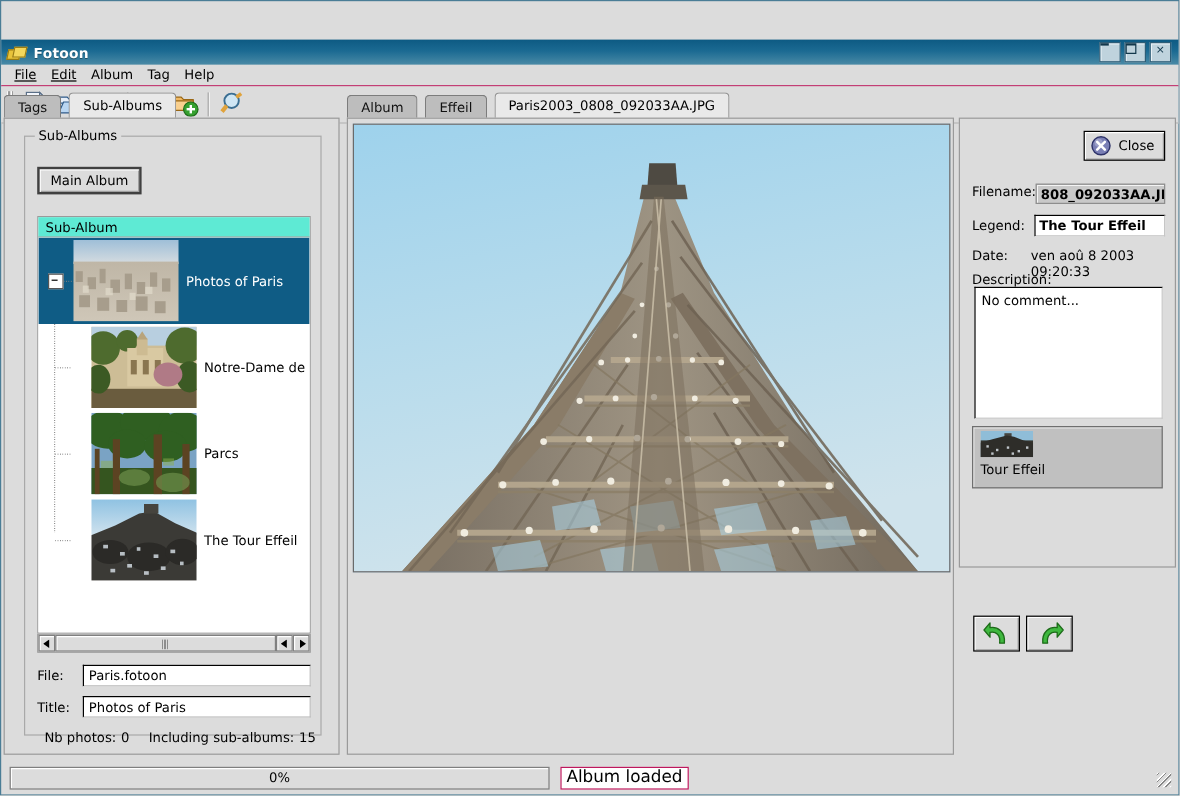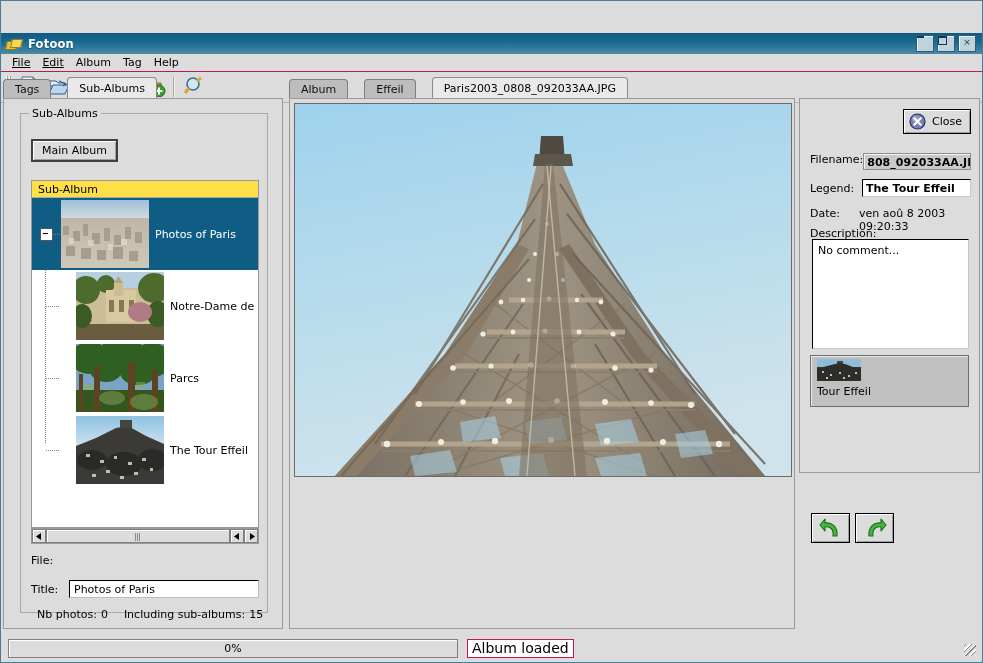--- a/index.html
+++ b/index.html
@@ -40,38 +40,38 @@
   .grip{width:5px;height:22px;margin:0 4px 0 2px;
     background:repeating-linear-gradient(to right,#fff 0 1px,#9a9a9a 1px 2px,#dcdcdc 2px 3px);}
   .tbtn{width:27px;height:26px;display:flex;align-items:center;justify-content:center;
     cursor:pointer;border:1px solid transparent;}
   .tsep{width:1px;height:20px;background:#a8a8a8;margin:0 4px;
     box-shadow:1px 0 0 #f2f2f2;}
   
   .tabstrip{display:flex;align-items:flex-end;height:22px;position:relative;}
   .tab{height:19px;line-height:19px;padding:0 11px;font-size:11px;
     background:#bdbdbd;border:1px solid #7c7c7c;border-bottom:none;
-    border-radius:4px 4px 0 0;margin-right:16px;cursor:pointer;color:#111;}
+    border-radius:4px 4px 0 0;margin-right:6px;cursor:pointer;color:#111;}
   .tab.active{background:#e9e9e9;height:21px;line-height:21px;
     border-color:#8b8b8b;color:#000;}
   
   .left-panel{position:absolute;left:2px;top:76px;width:280px;height:552px;}
   .tabpage{position:absolute;left:0;top:21px;width:280px;height:531px;
     background:#dcdcdc;border:1px solid #9a9a9a;box-sizing:border-box;}
   .group{position:absolute;left:16px;top:14px;width:248px;height:500px;
     border:1px solid #a9a9a9;box-sizing:border-box;}
   .group-title{position:absolute;left:8px;top:-7px;background:#dcdcdc;
     padding:0 3px;font-size:11px;}
   .btn{background:#dcdcdc;border:2px solid #404040;
     box-shadow:inset 1px 1px 0 #fff,inset -1px -1px 0 #a0a0a0;
     font-size:11px;padding:3px 9px;cursor:pointer;color:#000;
     font-family:"DejaVu Sans","Liberation Sans",sans-serif;}
   .tree-wrap{position:absolute;left:10px;top:66px;width:228px;height:348px;
     border:1px solid #9a9a9a;background:#fff;box-sizing:border-box;}
-  .tree-header{height:17px;line-height:17px;background:#fde047;
+  .tree-header{height:17px;line-height:17px;background:#5eead4;
     border-bottom:1px solid #a8a8a8;padding-left:6px;font-size:11px;
     box-sizing:border-box;}
   .tree-body{position:relative;height:329px;overflow:hidden;background:#fff;}
   .tree-row{display:flex;align-items:center;position:relative;height:72px;}
   .tree-row.selected{background:#0f5c85;}
   .tree-row.selected .tree-label{color:#fff;}
   .expander{width:11px;height:11px;border:1px solid #555;background:#fff;
     position:absolute;left:8px;top:30px;cursor:pointer;}
   .expander:after{content:"";position:absolute;left:2px;top:4px;width:5px;height:1px;background:#000;}
   .guide{position:absolute;left:13px;width:1px;
@@ -412,20 +412,21 @@
           </div>
           <div class="sb-arrow">
             <svg width="7" height="7" viewBox="0 0 7 7">
                 <polygon points="2,0 2,7 7,3.5" fill="#000"></polygon>
               </svg>
           </div>
         </div>
 
         <div class="fieldrow" style="top:440px;">
           <div class="fieldlabel">File:</div>
+          <div class="input">Paris.fotoon</div>
         </div>
 
         <div class="fieldrow" style="top:466px;">
           <div class="fieldlabel">Title:</div>
           <div class="input">Photos of Paris</div>
         </div>
 
         <div style="position:absolute;left:16px;top:494px;display:flex;gap:4px;font-size:11px;align-items:center;">
           <span>Nb photos:</span>
           <span>0</span>

